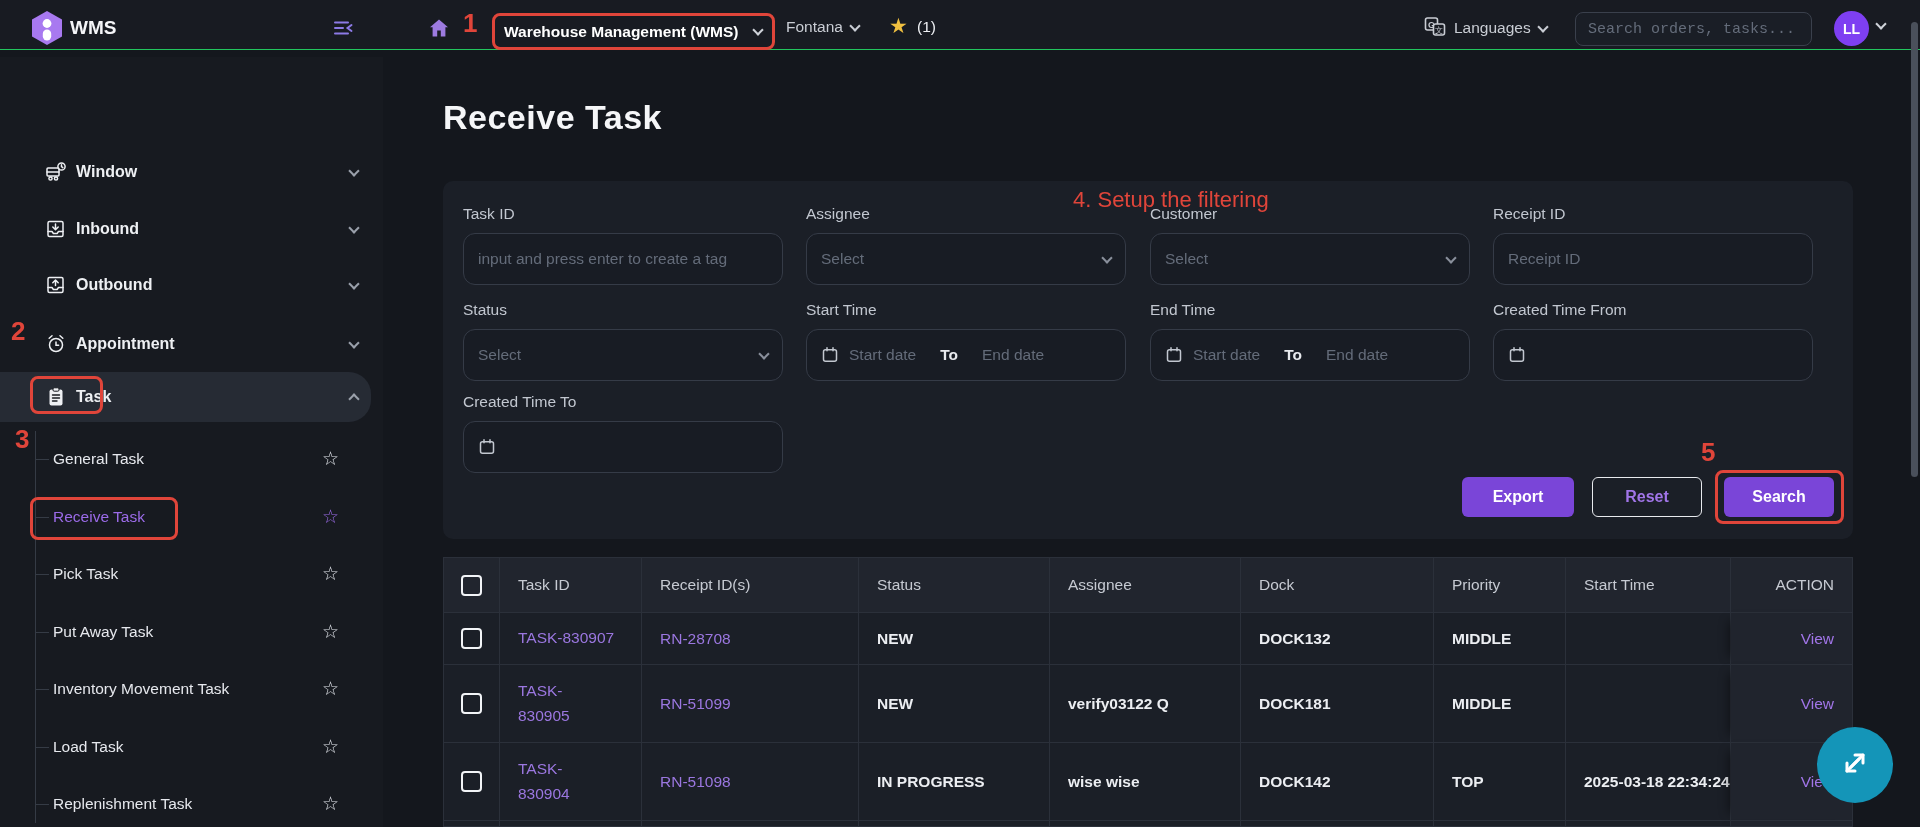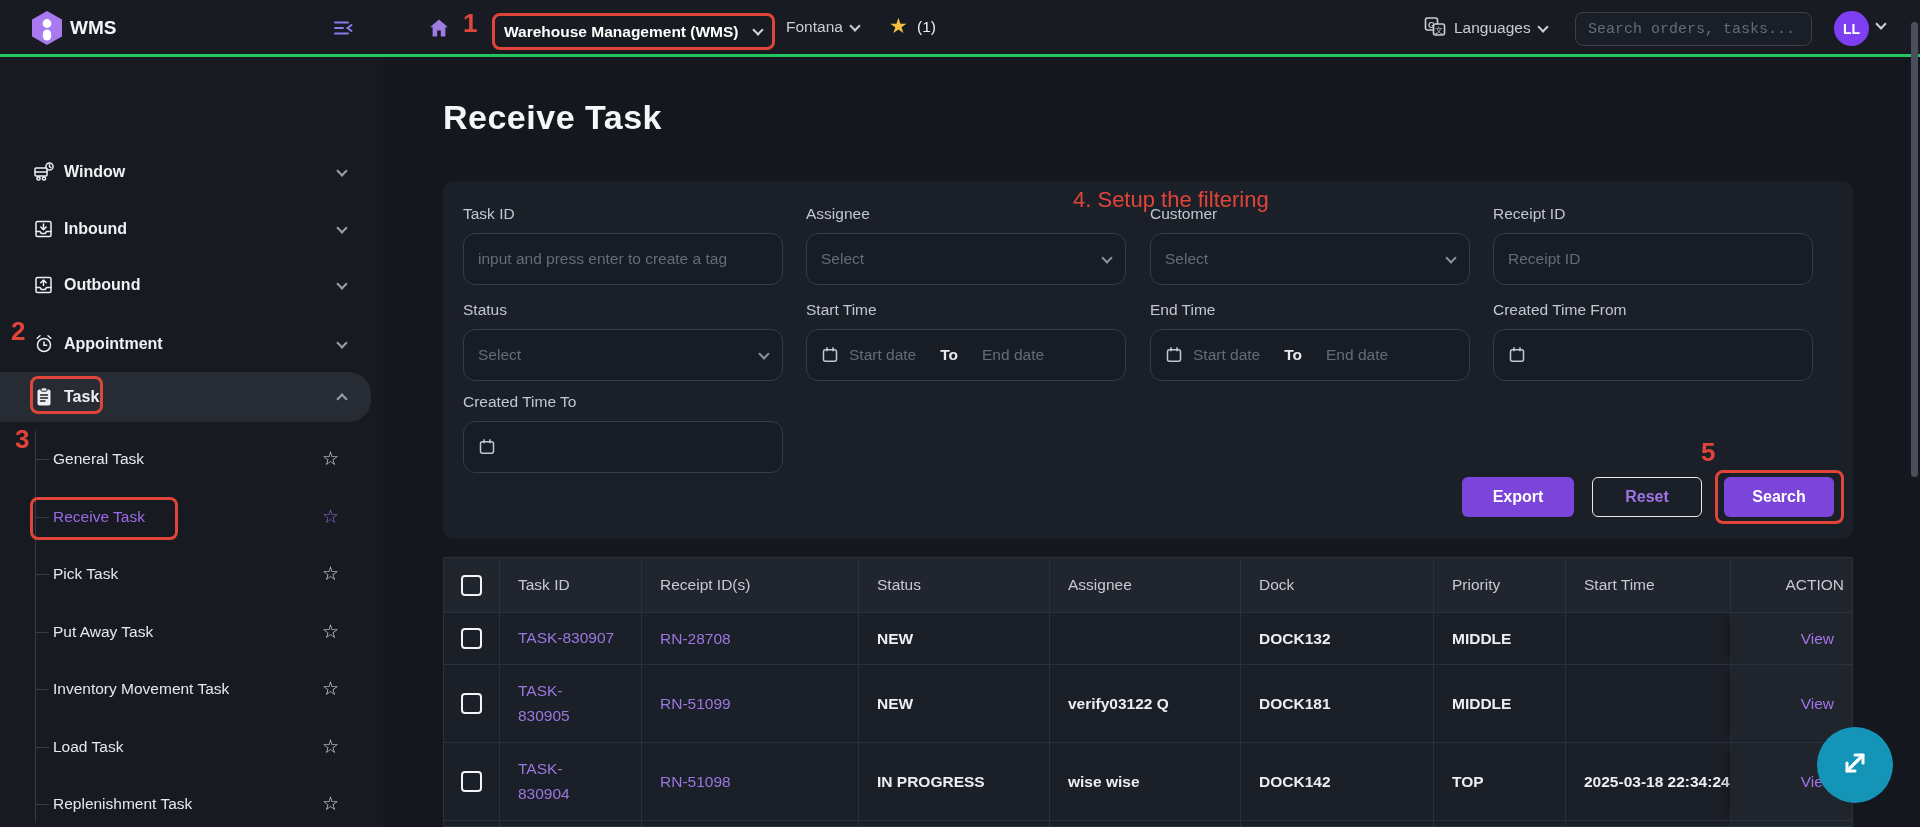--- a/index.html
+++ b/index.html
@@ -1,21 +1,21 @@
 <!DOCTYPE html>
 <html><head>
 <meta charset="utf-8">
 <style>
   * { margin:0; padding:0; box-sizing:border-box; }
   html,body { background:#0d0f13; }
   body { font-family:"Liberation Sans", sans-serif; }
   .app { position:relative; width:1920px; height:827px; background:#14171d; overflow:hidden; color:#eef0f4; }
 
   
-  .topbar { position:absolute; left:0; top:0; width:1920px; height:57px; background:#181b22; border-bottom:3px solid #22c55e; z-index:30; }
+  .topbar { position:absolute; left:0; top:0; width:1920px; height:50px; background:#181b22; border-bottom:1px solid #22c55e; z-index:30; }
   .brand-text { position:absolute; left:70px; top:17px; font-size:19px; font-weight:700; color:#f4f5f8; }
   .logo-hex { position:absolute; left:28px; top:9px; }
   .fold-icon { position:absolute; left:332px; top:17px; cursor:pointer; }
   .home-icon { position:absolute; left:427px; top:16px; cursor:pointer; }
   .app-switch-box { position:absolute; left:492px; top:13px; width:283px; height:37px; border:3px solid #e0453a; border-radius:8px; display:flex; align-items:center; padding:0 10px 0 9px; }
   .app-switch-label { font-size:15.5px; font-weight:700; color:#ffffff; white-space:nowrap; }
   .facility { position:absolute; left:786px; top:18px; display:flex; align-items:center; gap:8px; color:#c9cdd4; font-size:15.5px; cursor:pointer; }
   .fav-star { position:absolute; left:889px; top:14px; font-size:21px; color:#f0c040; }
   .fav-count { position:absolute; left:917px; top:18px; font-size:15.5px; color:#eef0f4; }
   .languages { position:absolute; left:1424px; top:15px; display:flex; align-items:center; gap:8px; color:#c9cdd4; font-size:15.5px; cursor:pointer; }
@@ -23,21 +23,21 @@
   .search-box input { border:none; outline:none; background:transparent; color:#d7dae0; font-size:15px; width:100%; font-family:Liberation Mono, monospace; }
   .search-box input::placeholder { color:#646c7a; }
   .avatar { position:absolute; left:1834px; top:11px; width:35px; height:35px; border-radius:50%; background:#7e3ff2; color:#fff; font-size:14px; font-weight:700; display:flex; align-items:center; justify-content:center; cursor:pointer; }
   .avatar-chev { position:absolute; left:1877px; top:23px; color:#cfd3da; }
 
   .chev { display:inline-block; width:8px; height:8px; border-right:2px solid currentColor; border-bottom:2px solid currentColor; transform:rotate(45deg); margin-top:-3px; }
   .chev.up { transform:rotate(-135deg); margin-top:3px; }
 
   
   .sidebar { position:absolute; left:0; top:57px; width:383px; height:770px; background:#171a20; z-index:20; }
-  .side-item { position:absolute; left:0; width:383px; height:48px; display:flex; align-items:center; cursor:pointer;padding-left:48px; }
+  .side-item { position:absolute; left:12px; width:383px; height:48px; display:flex; align-items:center; cursor:pointer;padding-left:48px; }
   .side-item .s-icon { position:absolute; left:33px; top:13px; }
   .side-item .s-label { position:absolute; left:64px; font-size:16px; font-weight:600; color:#eef0f3; }
   .side-item .s-chev { position:absolute; left:338px; color:#9aa0ab; }
   .side-band { position:absolute; left:0; top:315px; width:371px; height:50px; background:#262b34; border-radius:0 22px 22px 0; }
   .tree-line { position:absolute; left:35px; top:374px; width:1px; height:392px; background:#353b45; }
   .tree-tick { position:absolute; left:35px; width:14px; height:1px; background:#353b45; }
   .sub-item { position:absolute; left:0; width:383px; height:36px; display:flex; align-items:center; cursor:pointer; }
   .sub-item .s-label { position:absolute; left:53px; font-size:15.5px; color:#e6e8ed; }
   .sub-item.active .s-label { color:#9b6be8; }
   .sub-star { position:absolute; left:322px; top:auto; font-size:19px; color:#dde0e6; cursor:pointer; line-height:1; }
@@ -360,21 +360,21 @@
         <div class="cell h cbcell">
             <span class="cb"></span>
           </div>
         <div class="cell h">Task ID</div>
         <div class="cell h">Receipt ID(s)</div>
         <div class="cell h">Status</div>
         <div class="cell h">Assignee</div>
         <div class="cell h">Dock</div>
         <div class="cell h">Priority</div>
         <div class="cell h">Start Time</div>
-        <div class="cell h" style="justify-content:flex-end;padding-right:8px;">ACTION</div>
+        <div class="cell h" style="justify-content:flex-end;padding-right:18px;">ACTION</div>
 
         <div class="cell r1 cbcell">
             <span class="cb"></span>
           </div>
         <div class="cell r1 link taskid">TASK-830907</div>
         <div class="cell r1 link">RN-28708</div>
         <div class="cell r1 bold">NEW</div>
         <div class="cell r1 bold"></div>
         <div class="cell r1 bold">DOCK132</div>
         <div class="cell r1 bold">MIDDLE</div>

